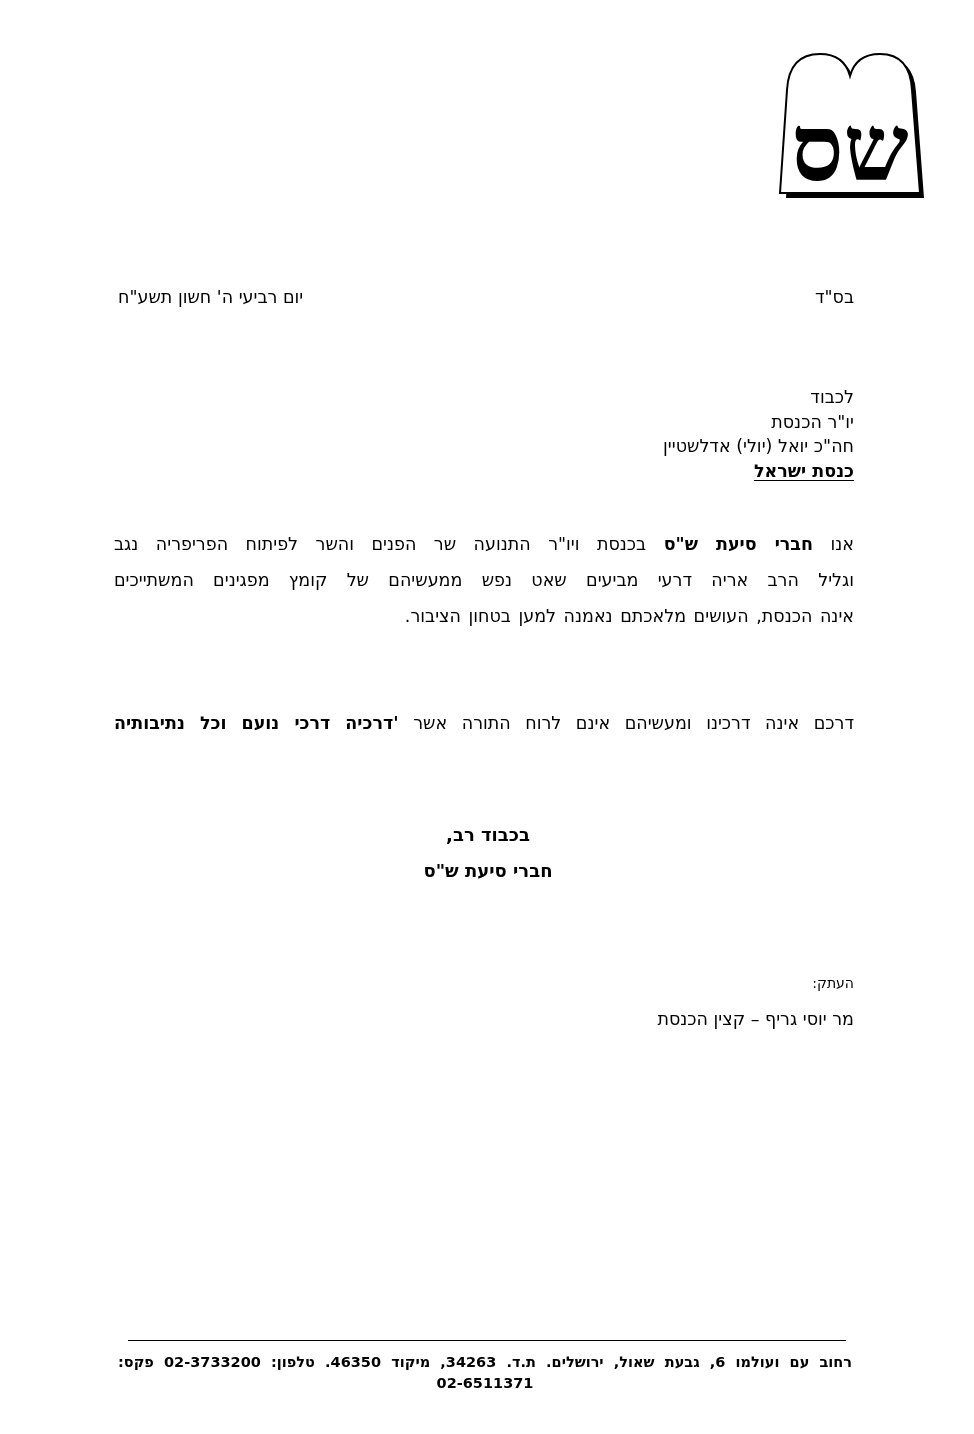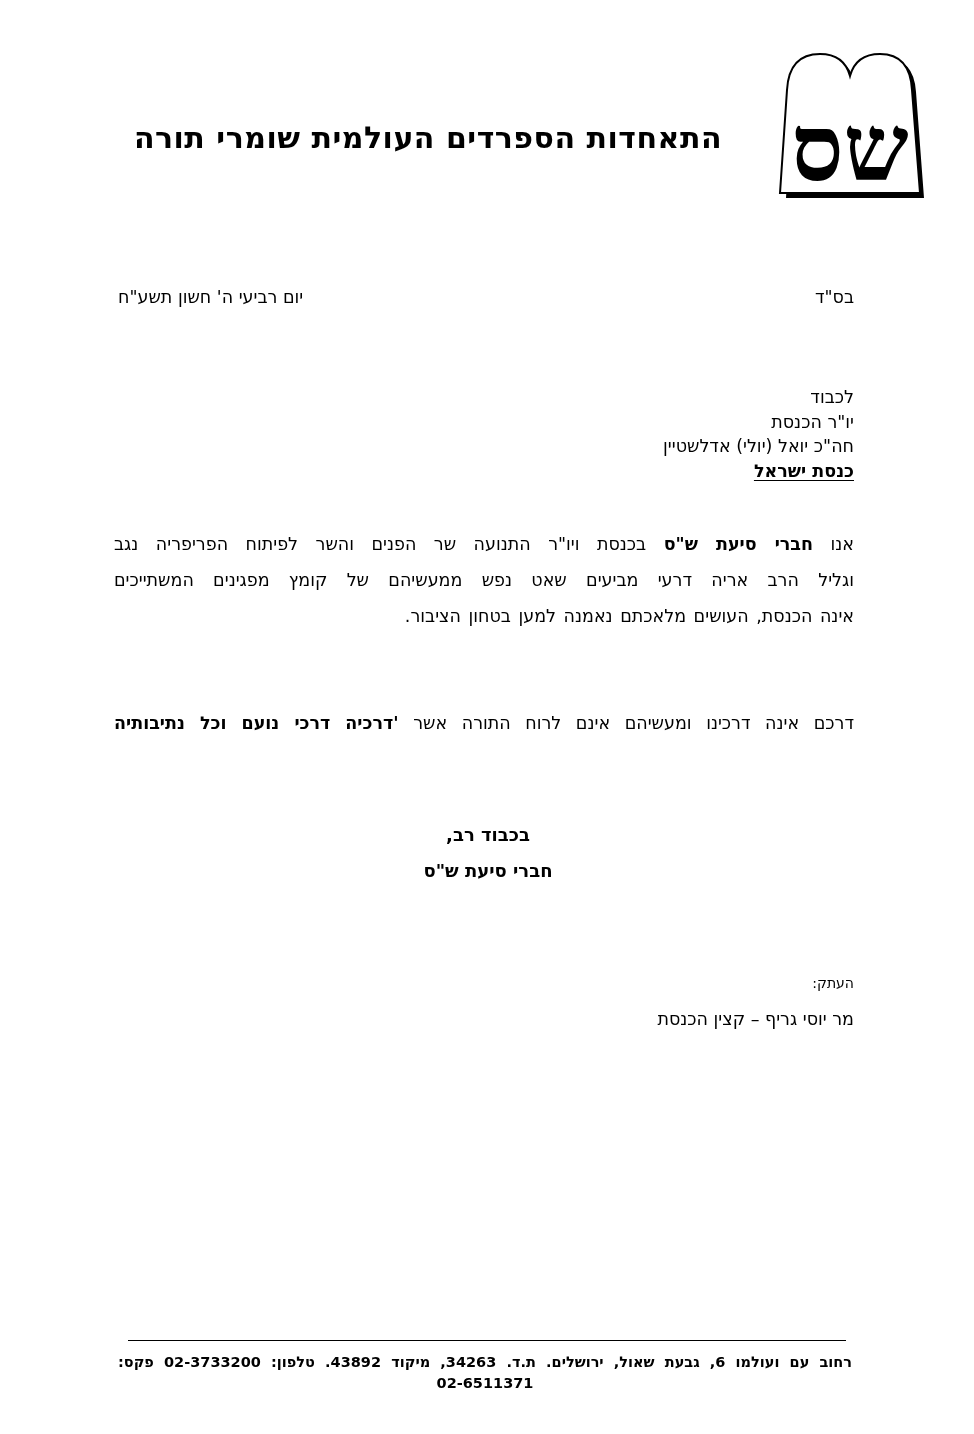--- a/index.html
+++ b/index.html
@@ -156,21 +156,20 @@
     <svg width="156" height="150" viewBox="0 0 156 150">
 
       <path d="M10 146 L16 40 Q18 6 48 6 Q72 6 78 28 Q84 6 108 6 Q138 6 140 40 L148 146 Z" fill="#000"></path>
 
       <path d="M4 141 L11 38 Q13 2 44 2 Q68 2 74 24 Q80 2 104 2 Q134 2 136 38 L144 141 Z" fill="#fff" stroke="#000" stroke-width="2"></path>
 
       <text x="74" y="128" text-anchor="middle" font-family="DejaVu Serif, serif" font-weight="bold" font-size="92" fill="#000" direction="rtl">שס</text>
     </svg>
   </div>
 
-  <div class="org-name">התאחדות הספרדים העולמית שומרי תורה</div>
 
   <div class="abs bsd">בס"ד</div>
   <div class="abs date">יום רביעי ה' חשון תשע"ח</div>
 
   <div class="abs recipient">
     <div>לכבוד</div>
     <div>יו"ר הכנסת</div>
     <div>חה"כ יואל (יולי) אדלשטיין</div>
     <div><span class="underline-bold">כנסת ישראל</span></div>
   </div>
@@ -190,17 +189,17 @@
     <div>חברי סיעת ש"ס</div>
   </div>
 
   <div class="cc">
     <div class="cc-title">העתק:</div>
     <div>מר יוסי גריף – קצין הכנסת</div>
   </div>
 
   <div class="footer-rule"></div>
   <div class="footer">
-    <div class="fl1">רחוב עם ועולמו 6, גבעת שאול, ירושלים.  ת.ד. 34263, מיקוד 43892.   טלפון:  02-3733200  פקס:</div>
+    <div class="fl1">רחוב עם ועולמו 6, גבעת שאול, ירושלים.  ת.ד. 34263, מיקוד 46350.   טלפון:  02-3733200  פקס:</div>
     <div class="fl2">02-6511371</div>
   </div>
 
 </div>
 
 </body></html>

